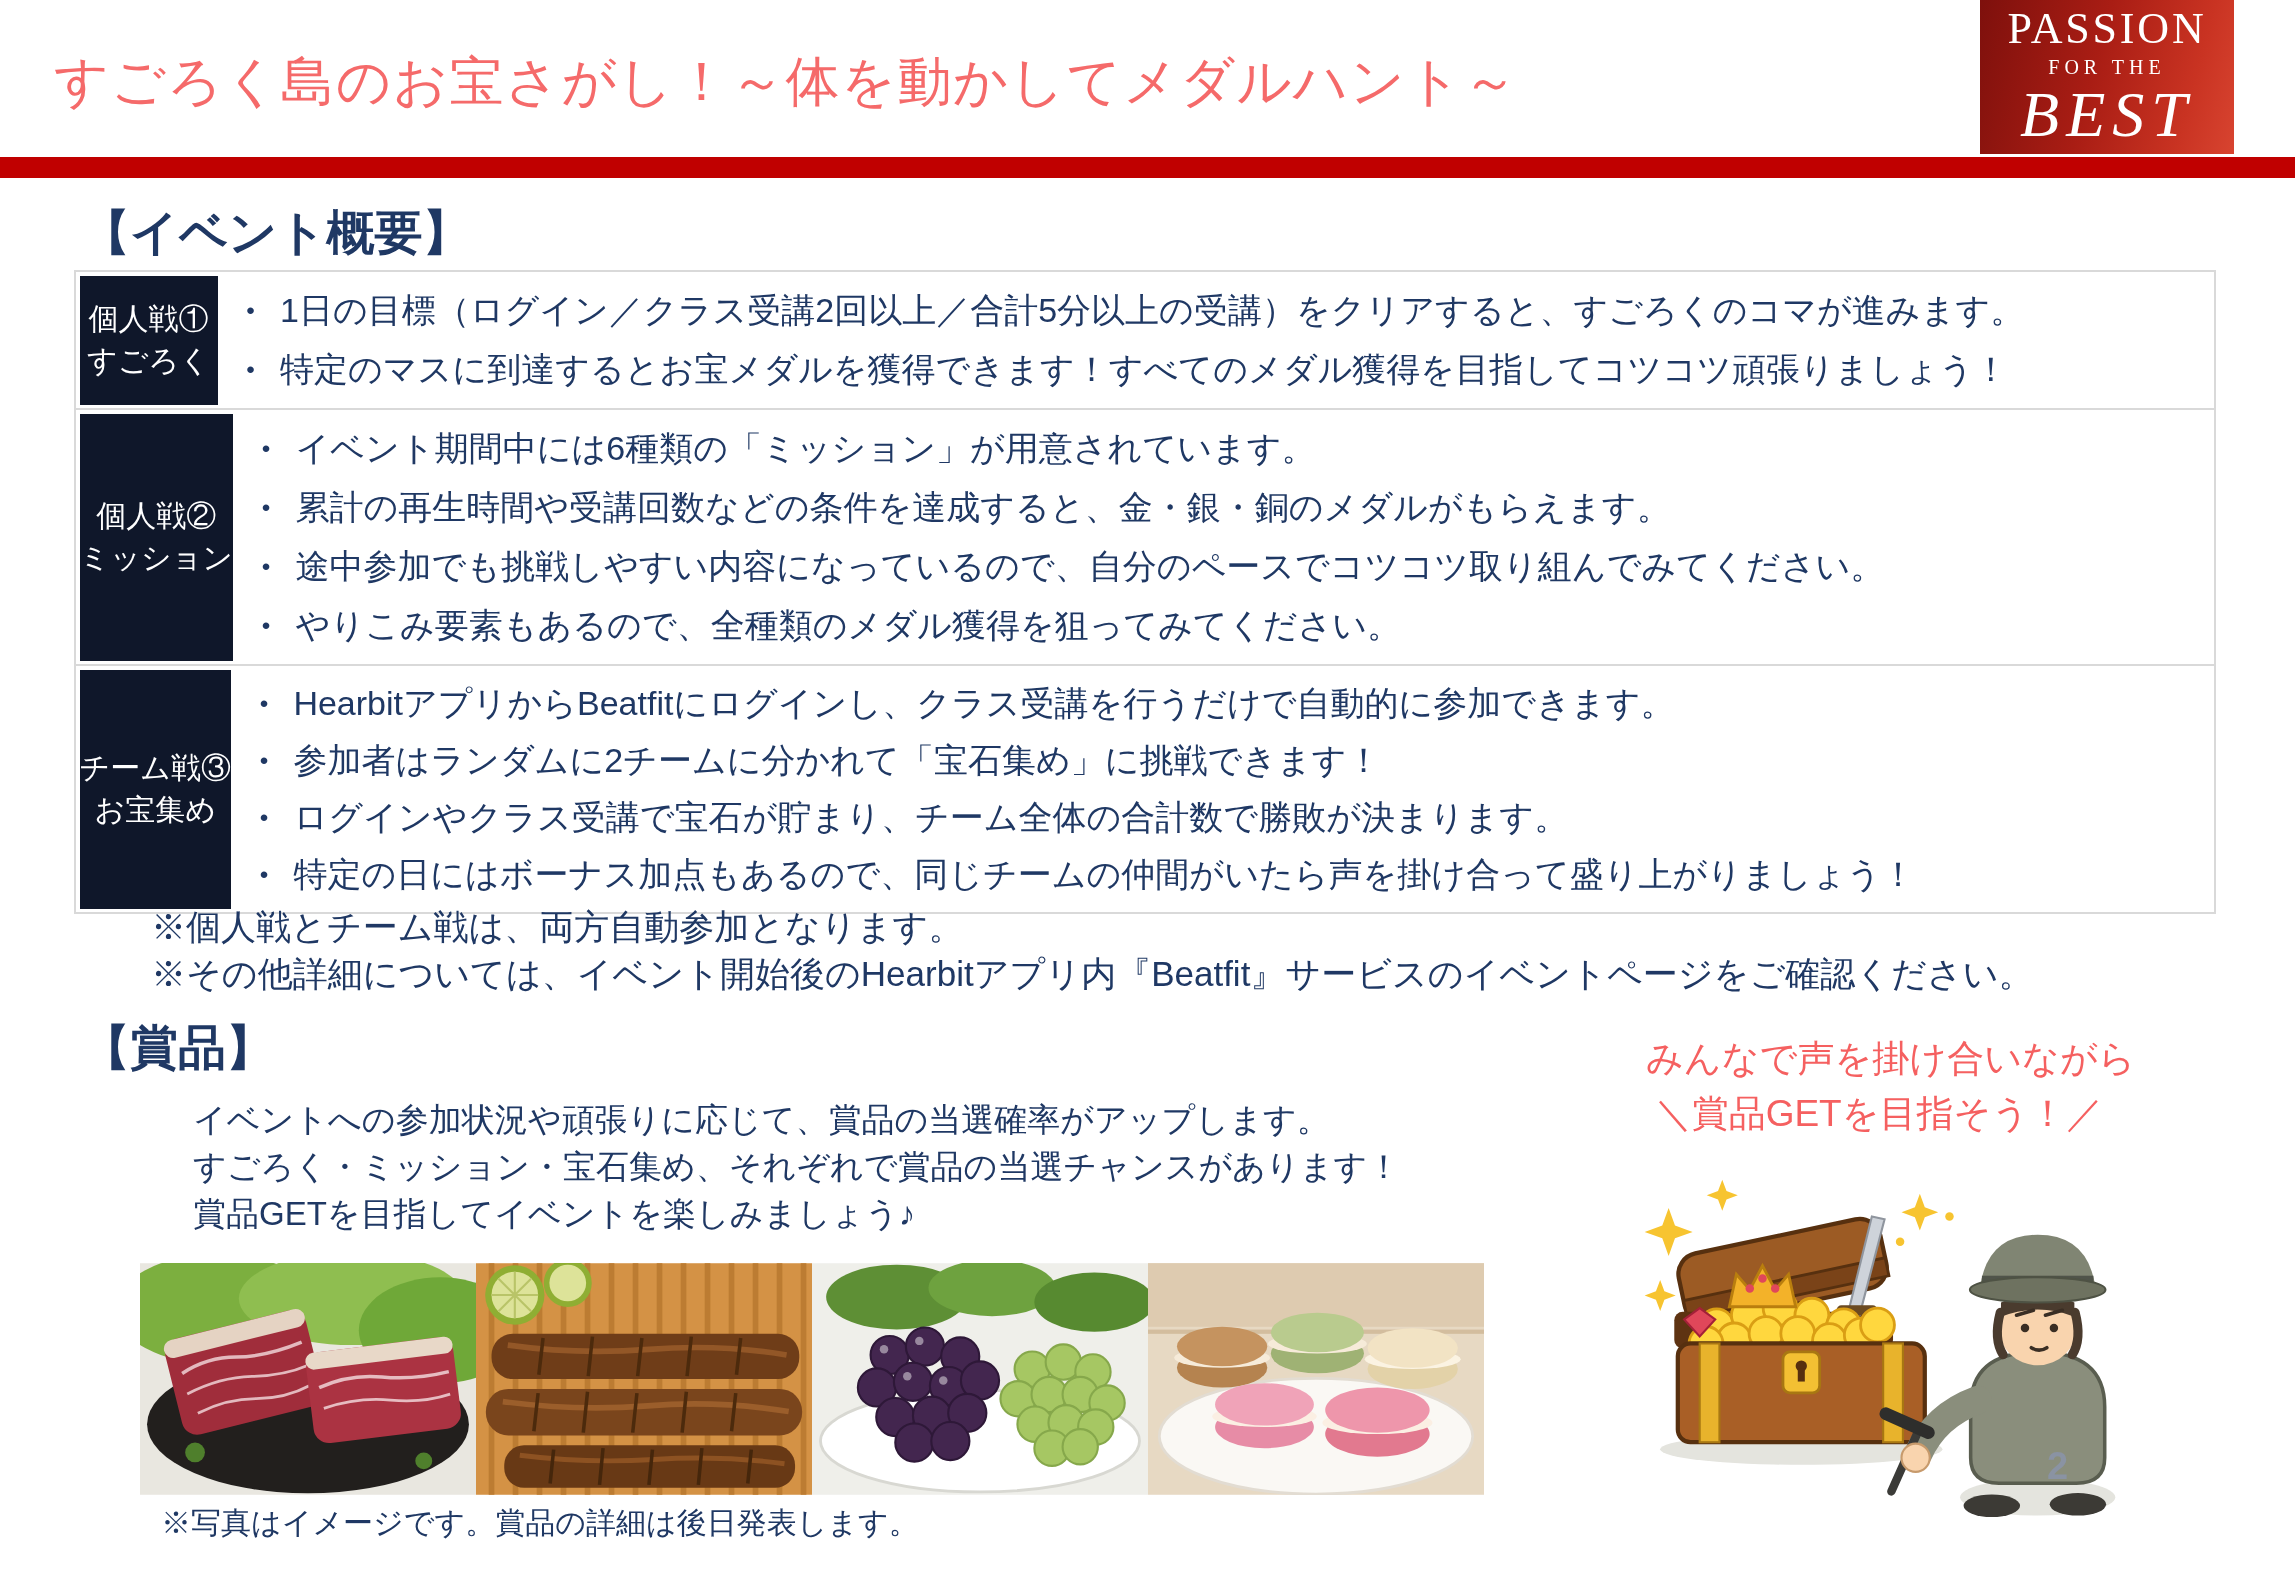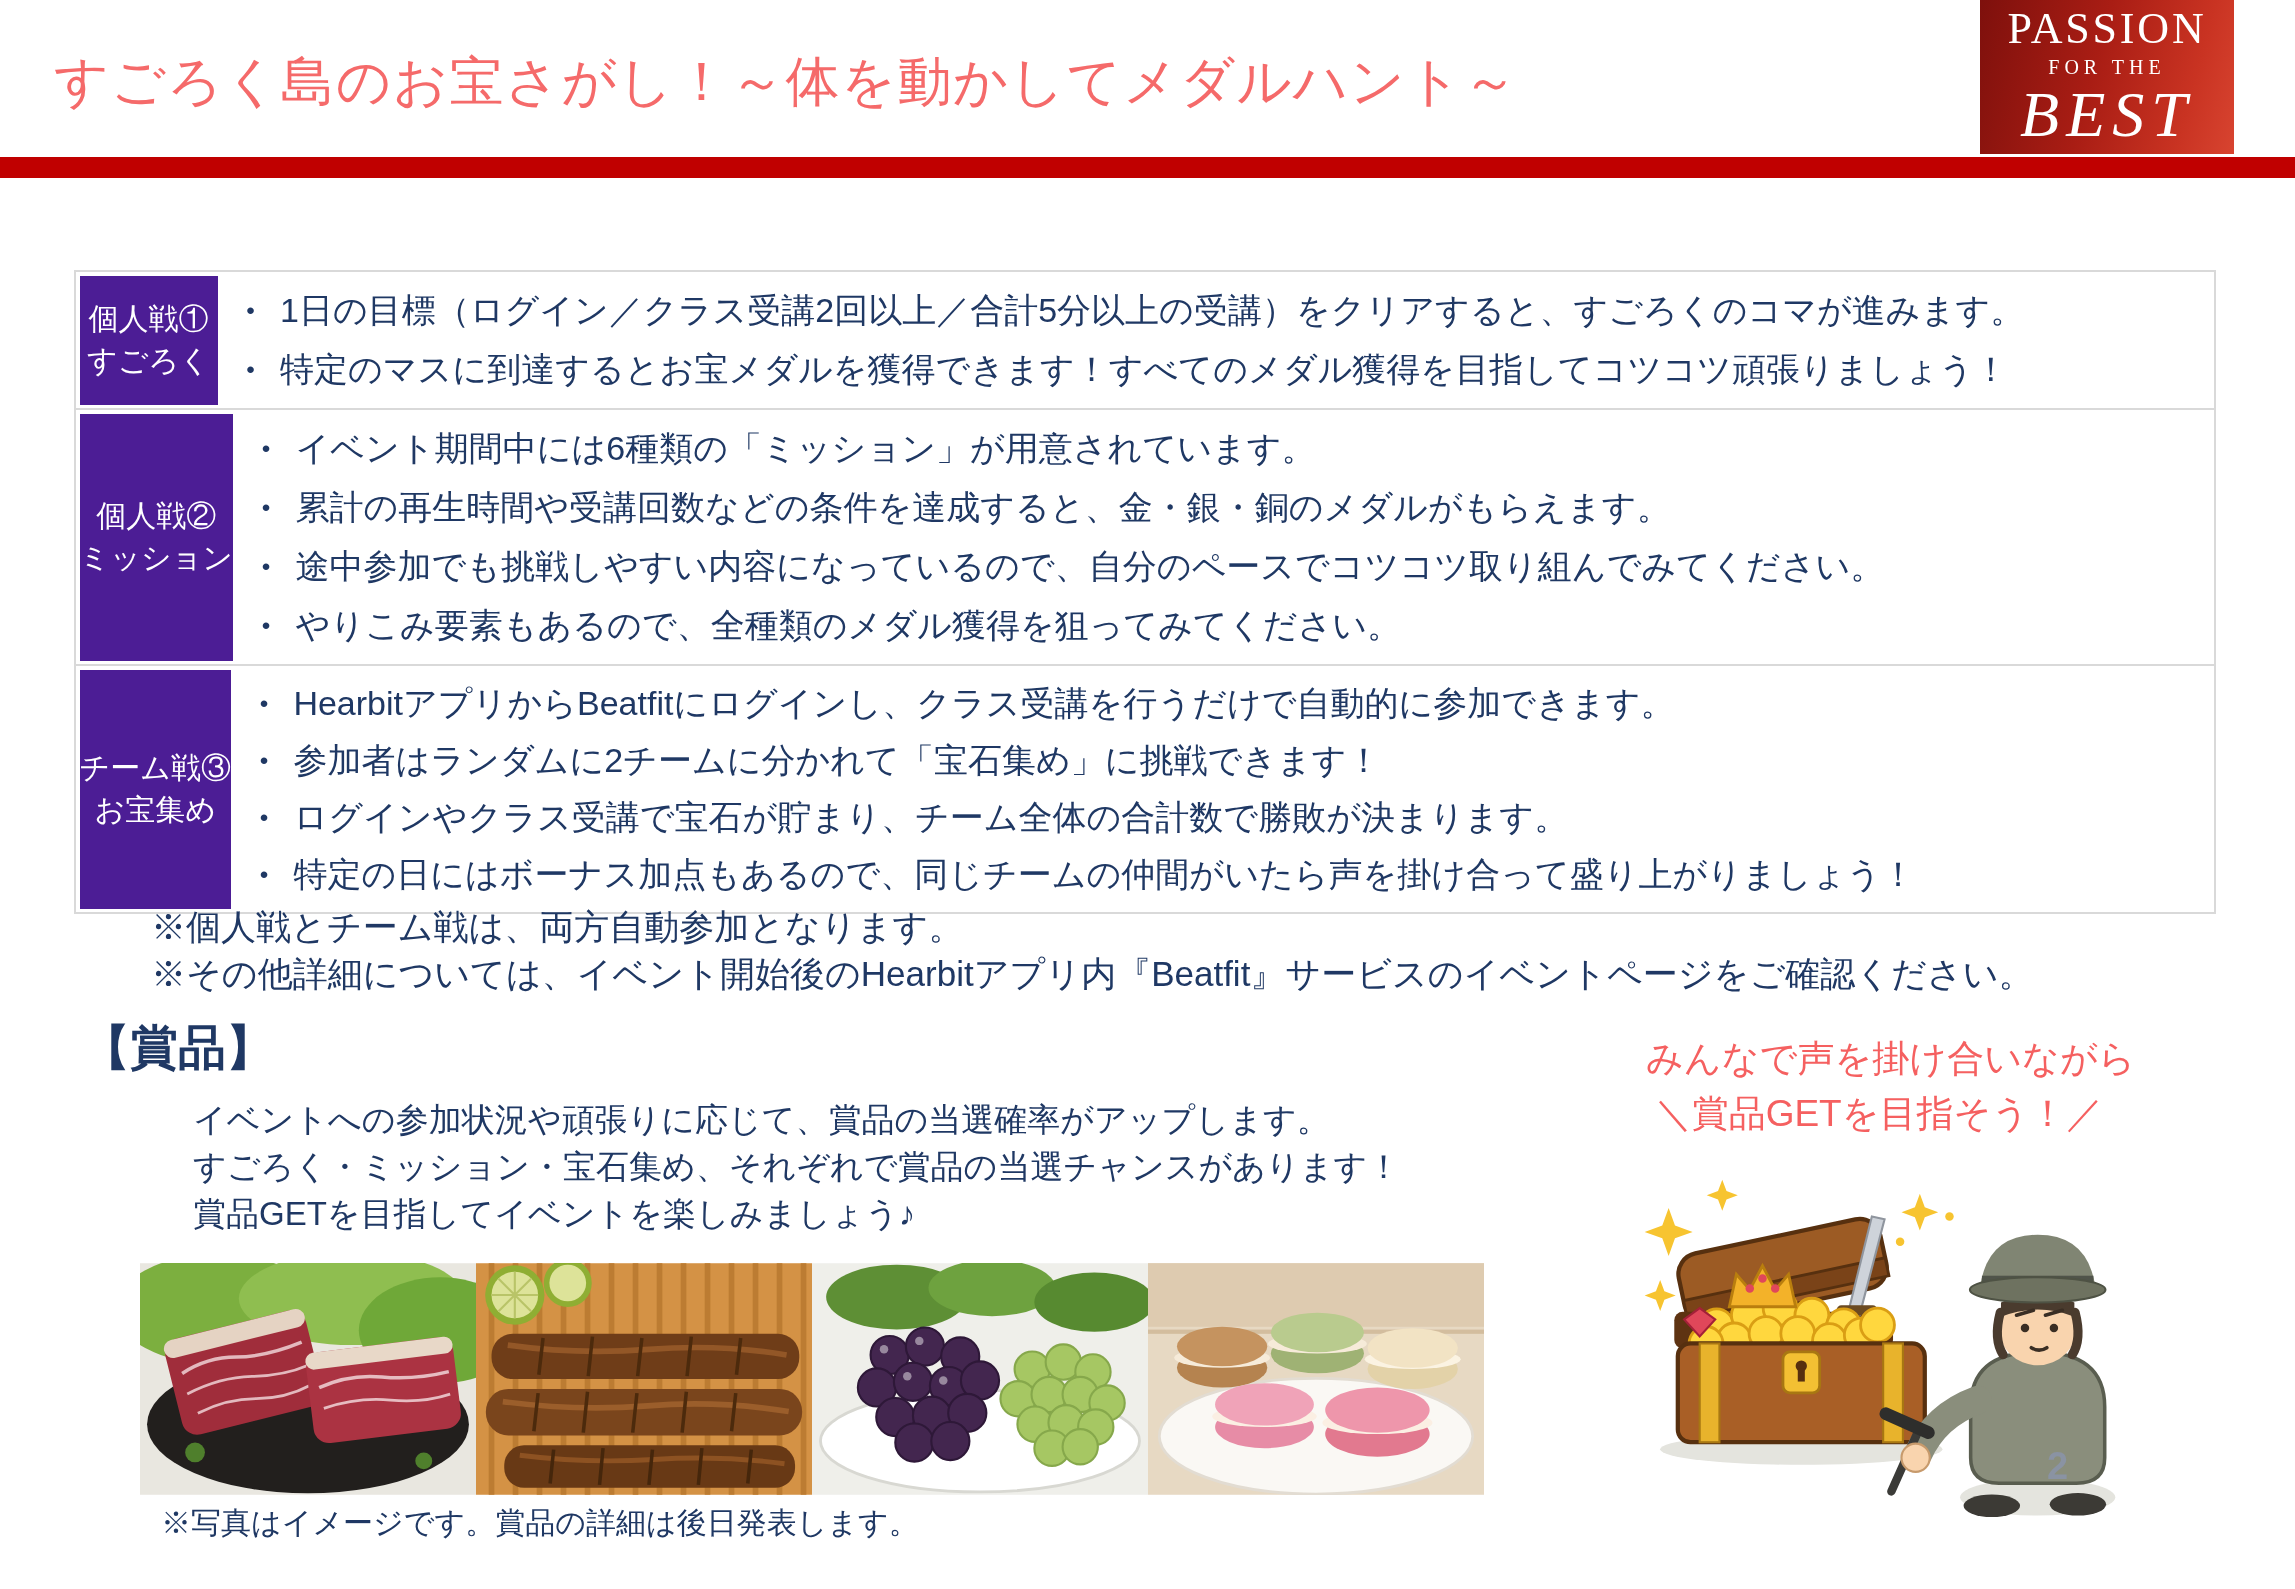--- a/index.html
+++ b/index.html
@@ -29,21 +29,21 @@
     position:absolute; margin:0; font-weight:bold; color:#1F3864; white-space:nowrap;
   }
   .sec-overview { left:82px; top:201px; font-size:48px; }
   .ovtable {
     position:absolute; left:74px; top:270px; width:2142px;
     border:2.1px solid #D9D9D9; background:#fff; box-sizing:border-box;
   }
   .trow { display:flex; border-top:2.1px solid #D9D9D9; }
   .trow:first-child { border-top:none; }
   .tlabel {
-    flex:0 0 138px; margin:3.5px; background:#4c1d95; color:#ffffff;
+    flex:0 0 138px; margin:3.5px; background:#0f172a; color:#ffffff;
     font-size:30px; line-height:1.4; display:flex; flex-direction:column;
     align-items:center; justify-content:center; text-align:center;
   }
   .tlabel div { white-space:nowrap; }
   .tbul {
     flex:1; margin:0; padding:9px 14px; list-style:none;
     display:flex; flex-direction:column; justify-content:center;
   }
   .tbul li {
     position:relative; padding-left:45px; font-size:34px; color:#1F3864;
@@ -80,20 +80,21 @@
 <div class="slide">
 
   <h1 class="slide-title">すごろく島のお宝さがし！～体を動かしてメダルハント～</h1>
   <div class="logo">
     <div class="logo-l1">PASSION</div>
     <div class="logo-l2">FOR THE</div>
     <div class="logo-l3">BEST</div>
   </div>
   <div class="redbar"></div>
 
+  <h2 class="sec-overview">【イベント概要】</h2>
 
   <div class="ovtable">
     <div class="trow">
       <div class="tlabel">
         <div>個人戦①</div>
         <div>すごろく</div>
       </div>
       <ul class="tbul">
         <li>1日の目標（ログイン／クラス受講2回以上／合計5分以上の受講）をクリアすると、すごろくのコマが進みます。</li>
         <li>特定のマスに到達するとお宝メダルを獲得できます！すべてのメダル獲得を目指してコツコツ頑張りましょう！</li>

